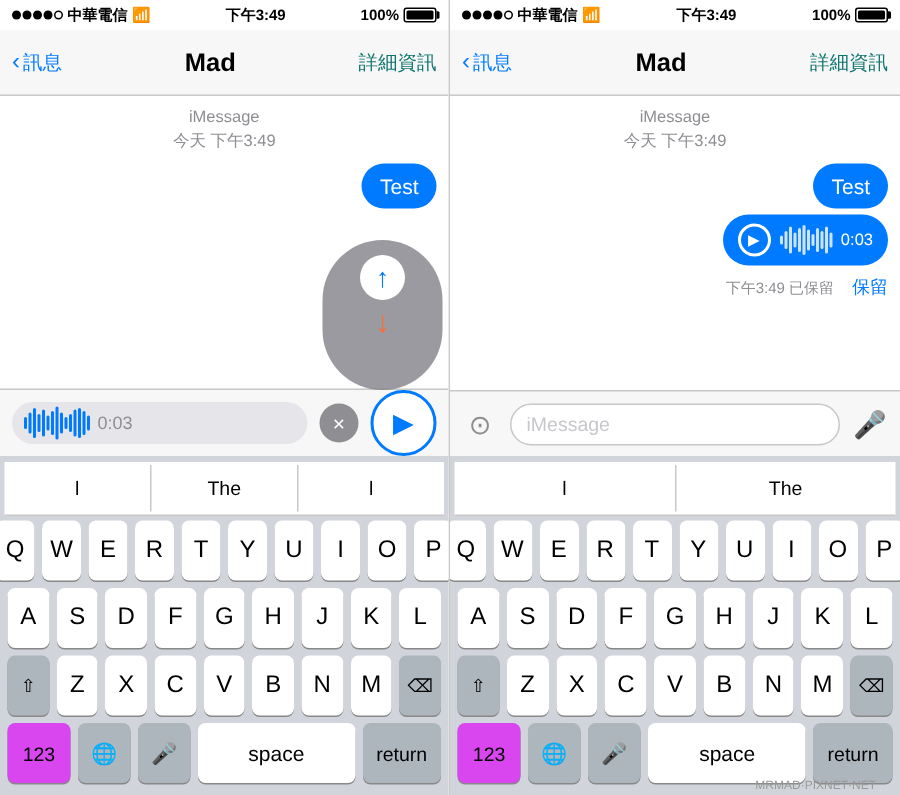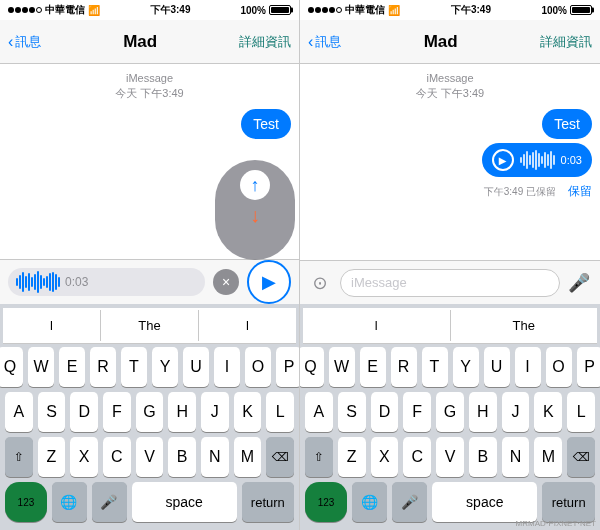--- a/index.html
+++ b/index.html
@@ -285,21 +285,21 @@
       flex: 1;
       cursor: pointer;
     }
     .key.special {
       background: #adb5bd;
       color: #000;
       font-size: 12px;
     }
     .key.space-key { flex: 3; font-size: 14px; }
     .key.return-key { background: #adb5bd; font-size: 13px; flex: 1.5; }
-    .key.num-key { background: #15803d; font-size: 10px; flex: 1.2; border-radius: 14px; }
+    .key.num-key { background: #d946ef; font-size: 13px; flex: 1.2; }
     .key.delete-key {
       background: #adb5bd;
       display: flex; align-items: center; justify-content: center;
     }
     .key.emoji-key { background: #adb5bd; font-size: 14px; }
     .key.mic-key { background: #adb5bd; font-size: 14px; }
 
     
     .keep-label {
       color: #007aff;
@@ -312,21 +312,21 @@
       align-items: center;
       gap: 6px;
       margin-top: 2px;
       font-size: 10px;
       color: #8e8e93;
     }
 
     .watermark {
       position: absolute;
       bottom: 2px;
-      right: 4px;
+      right: 16px;
       font-size: 8px;
       color: #999;
       z-index: 100;
       margin-top: 13px;
     }
   </style>
 </head>
 <body>
 
 <div class="phone-panel">

